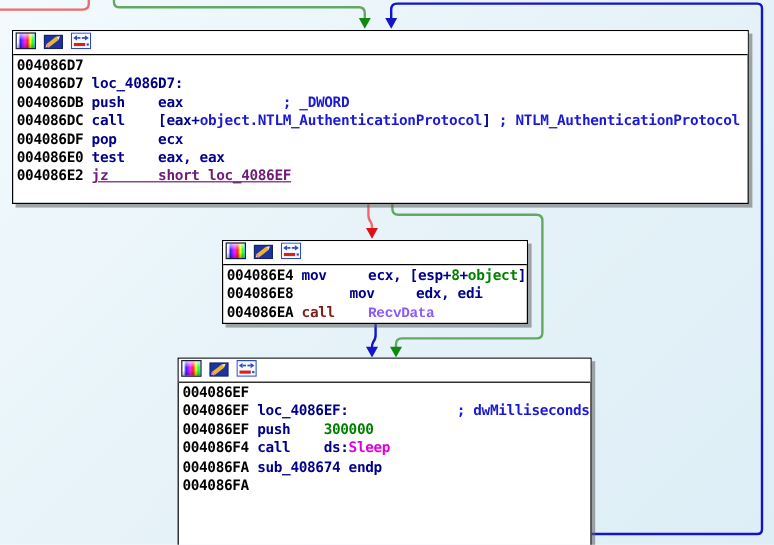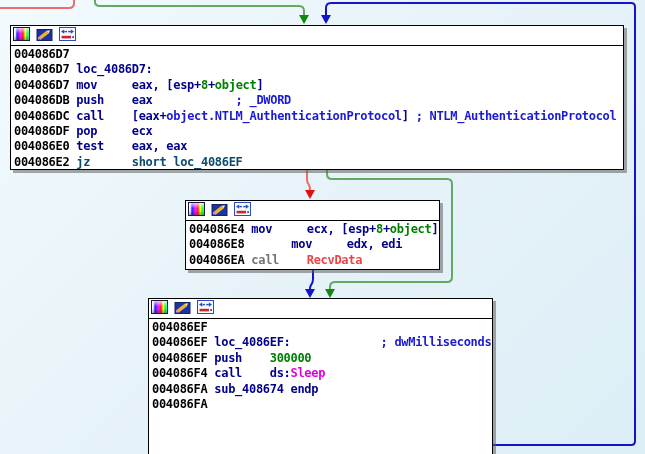--- a/index.html
+++ b/index.html
@@ -81,26 +81,25 @@
               <rect x="5.4" y="3.9" width="2.6" height="1.4" fill="#2b4bbf"></rect>
               <rect x="9.2" y="3.9" width="2.6" height="1.4" fill="#2b4bbf"></rect>
               <polygon points="15,4.6 11.8,2.4 11.8,6.8" fill="#2b4bbf"></polygon>
               <rect x="2.6" y="8.8" width="9.4" height="2.6" fill="#d32222"></rect>
               <rect x="13.2" y="9.2" width="1.8" height="1.8" fill="#2b4bbf"></rect>
             </svg></span></span>
       </div>
       <div class="code">
         <div class="asm-line"><span style="color: rgb(0, 0, 0);">004086D7</span></div>
         <div class="asm-line"><span style="color: rgb(0, 0, 0);">004086D7 </span><span style="color: rgb(0, 0, 139);">loc_4086D7:</span></div>
-        <div class="asm-line"><span style="color: rgb(0, 0, 0);">004086D7 </span><span style="color: rgb(0, 0, 139);">mov     eax, [esp+</span><span style="color: rgb(0, 128, 0);">8</span><span style="color: rgb(0, 0, 139);">+</span><span style="color: rgb(0, 128, 0);">object</span><span style="color: rgb(0, 0, 139);">]</span></div>
         <div class="asm-line"><span style="color: rgb(0, 0, 0);">004086DB </span><span style="color: rgb(0, 0, 139);">push    eax</span><span style="color: rgb(0, 0, 139);">            </span><span style="color: rgb(26, 26, 214);">; _DWORD</span></div>
         <div class="asm-line"><span style="color: rgb(0, 0, 0);">004086DC </span><span style="color: rgb(0, 0, 139);">call    [eax+</span><span style="color: rgb(26, 26, 214);">object.NTLM_AuthenticationProtocol</span><span style="color: rgb(0, 0, 139);">] </span><span style="color: rgb(26, 26, 214);">; NTLM_AuthenticationProtocol</span></div>
         <div class="asm-line"><span style="color: rgb(0, 0, 0);">004086DF </span><span style="color: rgb(0, 0, 139);">pop     ecx</span></div>
         <div class="asm-line"><span style="color: rgb(0, 0, 0);">004086E0 </span><span style="color: rgb(0, 0, 139);">test    eax, eax</span></div>
-        <div class="asm-line"><span style="color: rgb(0, 0, 0);">004086E2 </span><span style="color: #0c4a6e;">jz      short loc_4086EF</span></div>
+        <div class="asm-line"><span style="color: rgb(0, 0, 0);">004086E2 </span><span style="color: #701a75; text-decoration: underline;">jz      short loc_4086EF</span></div>
       </div>
     </div>
     <div class="node" style="left: 185px; top: 200px; width: 255px; height: 70px;">
       <div class="titlebar">
         <span><span class="ic ic-pal"></span></span>
         <span><span class="ic"><svg width="17" height="14" viewBox="0 0 17 14">
               <rect x="1" y="2.5" width="15" height="11" fill="#1c33a0" stroke="#122468" stroke-width="1"></rect>
               <polygon points="2,12.5 5.5,11.5 3,9.5" fill="#eef2fb"></polygon>
               <g transform="rotate(-38 8.5 7.5)">
                 <rect x="3" y="5.8" width="9.5" height="3.4" fill="#eab62f"></rect>
@@ -114,21 +113,21 @@
               <rect x="5.4" y="3.9" width="2.6" height="1.4" fill="#2b4bbf"></rect>
               <rect x="9.2" y="3.9" width="2.6" height="1.4" fill="#2b4bbf"></rect>
               <polygon points="15,4.6 11.8,2.4 11.8,6.8" fill="#2b4bbf"></polygon>
               <rect x="2.6" y="8.8" width="9.4" height="2.6" fill="#d32222"></rect>
               <rect x="13.2" y="9.2" width="1.8" height="1.8" fill="#2b4bbf"></rect>
             </svg></span></span>
       </div>
       <div class="code">
         <div class="asm-line"><span style="color: rgb(0, 0, 0);">004086E4 </span><span style="color: rgb(0, 0, 139);">mov     ecx, [esp+</span><span style="color: rgb(0, 128, 0);">8</span><span style="color: rgb(0, 0, 139);">+</span><span style="color: rgb(0, 128, 0);">object</span><span style="color: rgb(0, 0, 139);">]</span></div>
         <div class="asm-line"><span style="color: rgb(0, 0, 0);">004086E8 </span><span style="color: rgb(0, 0, 139); padding-left: 40px;">mov     edx, edi</span></div>
-        <div class="asm-line"><span style="color: rgb(0, 0, 0);">004086EA </span><span style="color: #737373;">call    </span><span style="color: #ef4444;">RecvData</span></div>
+        <div class="asm-line"><span style="color: rgb(0, 0, 0);">004086EA </span><span style="color: #7f1d1d;">call    </span><span style="color: #8b5cf6; font-family: Liberation Mono, monospace;">RecvData</span></div>
       </div>
     </div>
     <div class="node" style="left: 148px; top: 298px; width: 345px; height: 159px;">
       <div class="titlebar">
         <span><span class="ic ic-pal"></span></span>
         <span><span class="ic"><svg width="17" height="14" viewBox="0 0 17 14">
               <rect x="1" y="2.5" width="15" height="11" fill="#1c33a0" stroke="#122468" stroke-width="1"></rect>
               <polygon points="2,12.5 5.5,11.5 3,9.5" fill="#eef2fb"></polygon>
               <g transform="rotate(-38 8.5 7.5)">
                 <rect x="3" y="5.8" width="9.5" height="3.4" fill="#eab62f"></rect>

